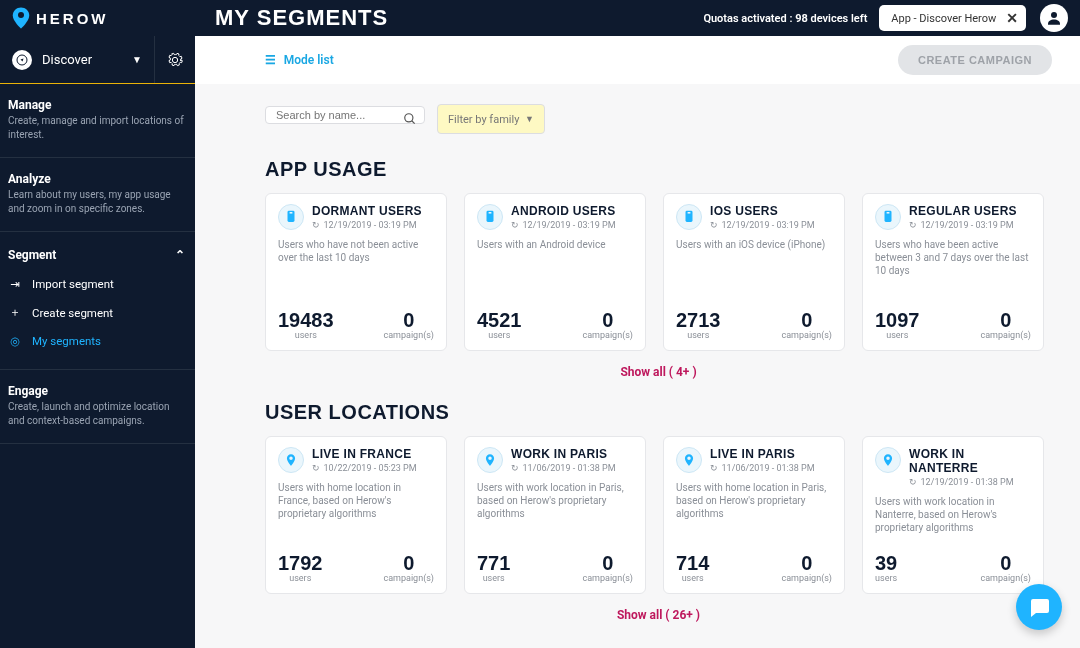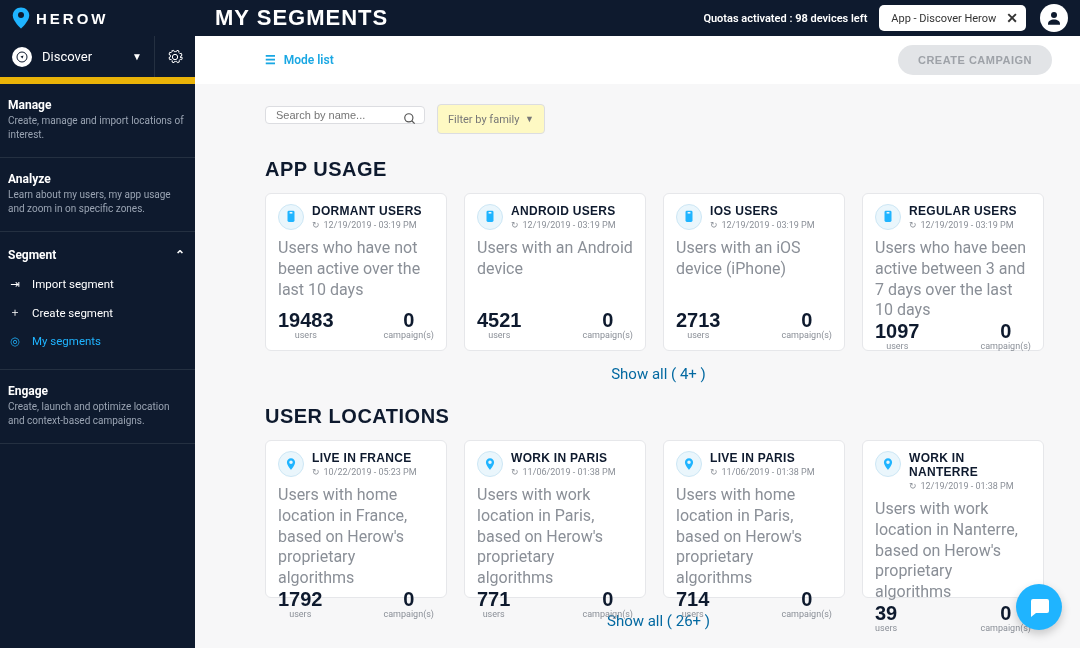--- a/index.html
+++ b/index.html
@@ -15,21 +15,21 @@
 .quota { color: #fff; font-size: 11px; font-weight: 600; margin-right: 12px; }
 .quota b { font-weight: 700; }
 .app-pill { background: #fff; border-radius: 5px; height: 26px; display: flex; align-items: center; padding: 0 8px 0 12px; gap: 10px; font-size: 11px; color: #333; margin-right: 14px; }
 .app-pill .x { font-size: 14px; font-weight: 700; cursor: pointer; }
 .avatar-btn { width: 28px; height: 28px; border-radius: 50%; background: #fff; display: flex; align-items: center; justify-content: center; }
 .avatar-btn svg { width: 18px; height: 18px; }
 
 
 .layout { display: flex; height: calc(648px - 36px); }
 .sidebar { width: 195px; background: #0e1a2e; color: #fff; display: flex; flex-direction: column; }
-.discover-row { height: 48px; display: flex; align-items: center; border-bottom: 7px solid #eab308; justify-content: center; }
+.discover-row { height: 48px; display: flex; align-items: center; border-bottom: 1px solid #eab308; justify-content: center; }
 .discover-select { flex: 1; display: flex; align-items: center; gap: 10px; padding: 0 12px; height: 100%; border-right: 1px solid #243041; }
 .discover-select .circ { width: 20px; height: 20px; border-radius: 50%; background: #fff; display: flex; align-items: center; justify-content: center; }
 .discover-select .label { font-size: 13px; flex: 1; }
 .discover-select .caret { font-size: 10px; }
 .gear-cell { width: 40px; display: flex; align-items: center; justify-content: center; }
 
 .side-section { border-bottom: 1px solid #243041; padding: 14px 8px 16px 8px; }
 .side-section .t { font-size: 12px; font-weight: 700; margin-bottom: 2px; }
 .side-section .d { font-size: 10px; color: #9aa4b3; line-height: 1.35; }
 .seg-header { display: flex; align-items: center; justify-content: space-between; padding: 16px 10px 8px 8px; font-size: 12px; font-weight: 700; }
@@ -55,27 +55,27 @@
 
 .cards-row { display: flex; gap: 17px; }
 .card { width: 182px; height: 158px; background: #fff; border: 1px solid #e6e7ea; border-radius: 6px; padding: 10px 12px; display: flex; flex-direction: column; position: relative; }
 .card-head { display: flex; align-items: flex-start; gap: 8px; }
 .card-icon { width: 26px; height: 26px; border-radius: 50%; border: 1px solid #cde7f5; background: #eaf6fc; display: flex; align-items: center; justify-content: center; flex-shrink: 0; }
 .card-icon svg { width: 14px; height: 14px; }
 .card-title-block { min-width: 0; }
 .card-title { font-family: "Arial Narrow", Arial, sans-serif; font-weight: 800; font-size: 12px; color: #0e1a2e; letter-spacing: 0.3px; }
 .card-date { font-size: 9px; color: #8a8f97; display: flex; align-items: center; gap: 4px; margin-top: 2px; }
 .card-date .clk { font-size: 9px; }
-.card-desc { font-size: 16px; color: #8a8f97; line-height: 1.3; margin-top: 8px; }
+.card-desc { font-size: 10px; color: #8a8f97; line-height: 1.3; margin-top: 8px; }
 .card-foot { margin-top: auto; display: flex; justify-content: space-between; }
 .metric { text-align: center; }
 .metric .num { font-family: "Arial Narrow", Arial, sans-serif; font-weight: 800; font-size: 20px; color: #0e1a2e; line-height: 1; }
 .metric .lbl { font-size: 9px; color: #8a8f97; }
 
-.show-all { text-align: center; font-size: 15px; color: #0369a1; font-weight: 400; margin: 14px 0 22px 0; }
+.show-all { text-align: center; font-size: 12px; color: #be185d; font-weight: 700; margin: 14px 0 22px 0; }
 
 .chat-widget { position: fixed; right: 18px; bottom: 18px; width: 46px; height: 46px; border-radius: 50%; background: #1fb4ff; display: flex; align-items: center; justify-content: center; box-shadow: 0 4px 10px rgba(0,0,0,0.2); }
 .chat-widget svg { width: 24px; height: 24px; }
 
 
 .main::-webkit-scrollbar { width: 8px; }
 .main::-webkit-scrollbar-thumb { background: #d0d2d6; border-radius: 4px; }
 </style>
 </head>
 <body>

